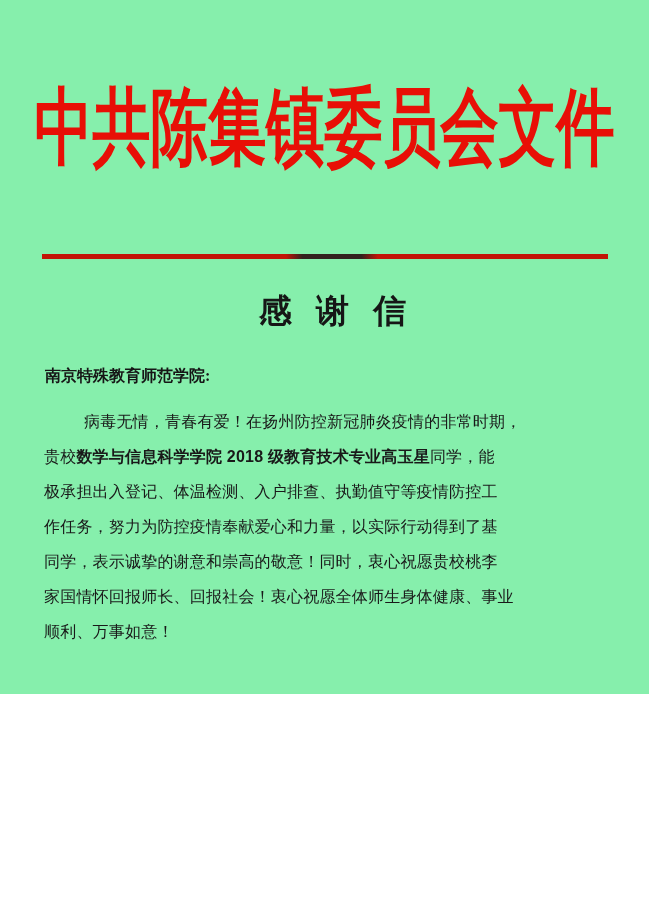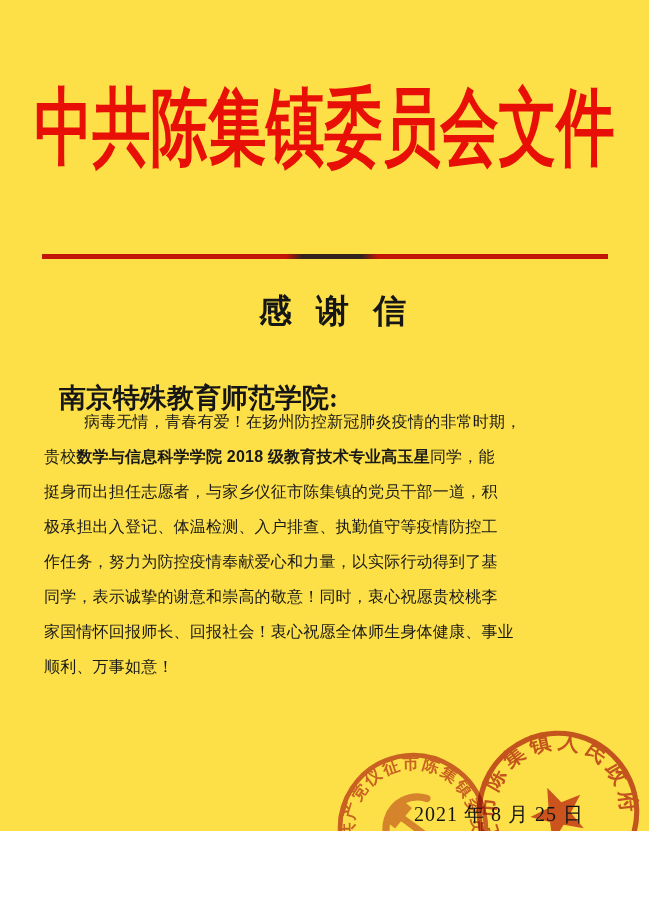--- a/index.html
+++ b/index.html
@@ -1,19 +1,19 @@
 <!DOCTYPE html>
 <html style="--c-header_red: #e80f06; --c-rule_red: #c21407; --c-rule_dark: #33221e; --c-seal_red: #bf4e58; --c-seal_emblem: #cf7f84; --c-star_red: #c13a46; --c-text_black: #151515;"><head>
 <meta charset="utf-8">
 <style>
   html, body { margin: 0; padding: 0; background: #ffffff; }
   .page {
     position: relative;
-    width: 649px; height: 831px;
-    background: #fde047;
+    width: 649px; height: 694px;
+    background: #86efac;
     overflow: hidden;
     font-family: "Liberation Serif", "DejaVu Serif", serif;
     color: var(--c-text_black, #151515);
   }
 
   
   .header-title {
     position: absolute;
     top: 82px; left: 0; right: 0;
     margin: 0;
@@ -55,22 +55,22 @@
     letter-spacing: 8px;
     text-indent: 8px;
     color: #161616;
     padding-left: 16px;
   }
 
   
   .salutation {
     position: absolute;
     top: 366px; left: 45px;
-    margin: 14px;
-    font-size: 27px;
+    margin: 0;
+    font-size: 16px;
     font-weight: 700;
     color: #161616;
     white-space: nowrap;
   }
 
   
   .body {
     position: absolute;
     top: 404px; left: 44px;
     width: 570px;
@@ -138,21 +138,20 @@
     <span class="rule-dark"></span>
   </div>
 
   <h2 class="letter-title">感 谢 信</h2>
 
   <p class="salutation">南京特殊教育师范学院:</p>
 
   <div class="body" id="body-lines">
       <div class="body-line indent"><span class="seg">病毒无情，青春有爱！在扬州防控新冠肺炎疫情的非常时期，</span></div>
       <div class="body-line"><span class="seg">贵校</span><span class="seg seg-bold">数学与信息科学学院 2018 级教育技术专业高玉星</span><span class="seg">同学，能</span></div>
-      <div class="body-line"><span class="seg">挺身而出担任志愿者，与家乡仪征市陈集镇的党员干部一道，积</span></div>
       <div class="body-line"><span class="seg">极承担出入登记、体温检测、入户排查、执勤值守等疫情防控工</span></div>
       <div class="body-line"><span class="seg">作任务，努力为防控疫情奉献爱心和力量，以实际行动得到了基</span></div>
       <div class="body-line"><span class="seg">同学，表示诚挚的谢意和崇高的敬意！同时，衷心祝愿贵校桃李</span></div>
       <div class="body-line"><span class="seg">家国情怀回报师长、回报社会！衷心祝愿全体师生身体健康、事业</span></div>
       <div class="body-line"><span class="seg">顺利、万事如意！</span></div>
     </div>
 
   <div class="seal seal-left">
     <svg viewBox="0 0 150 150" xmlns="http://www.w3.org/2000/svg">
       <circle cx="75" cy="75" r="70" fill="none" stroke="var(--c-seal_red, #bf4e58)" stroke-width="4.5"></circle>

